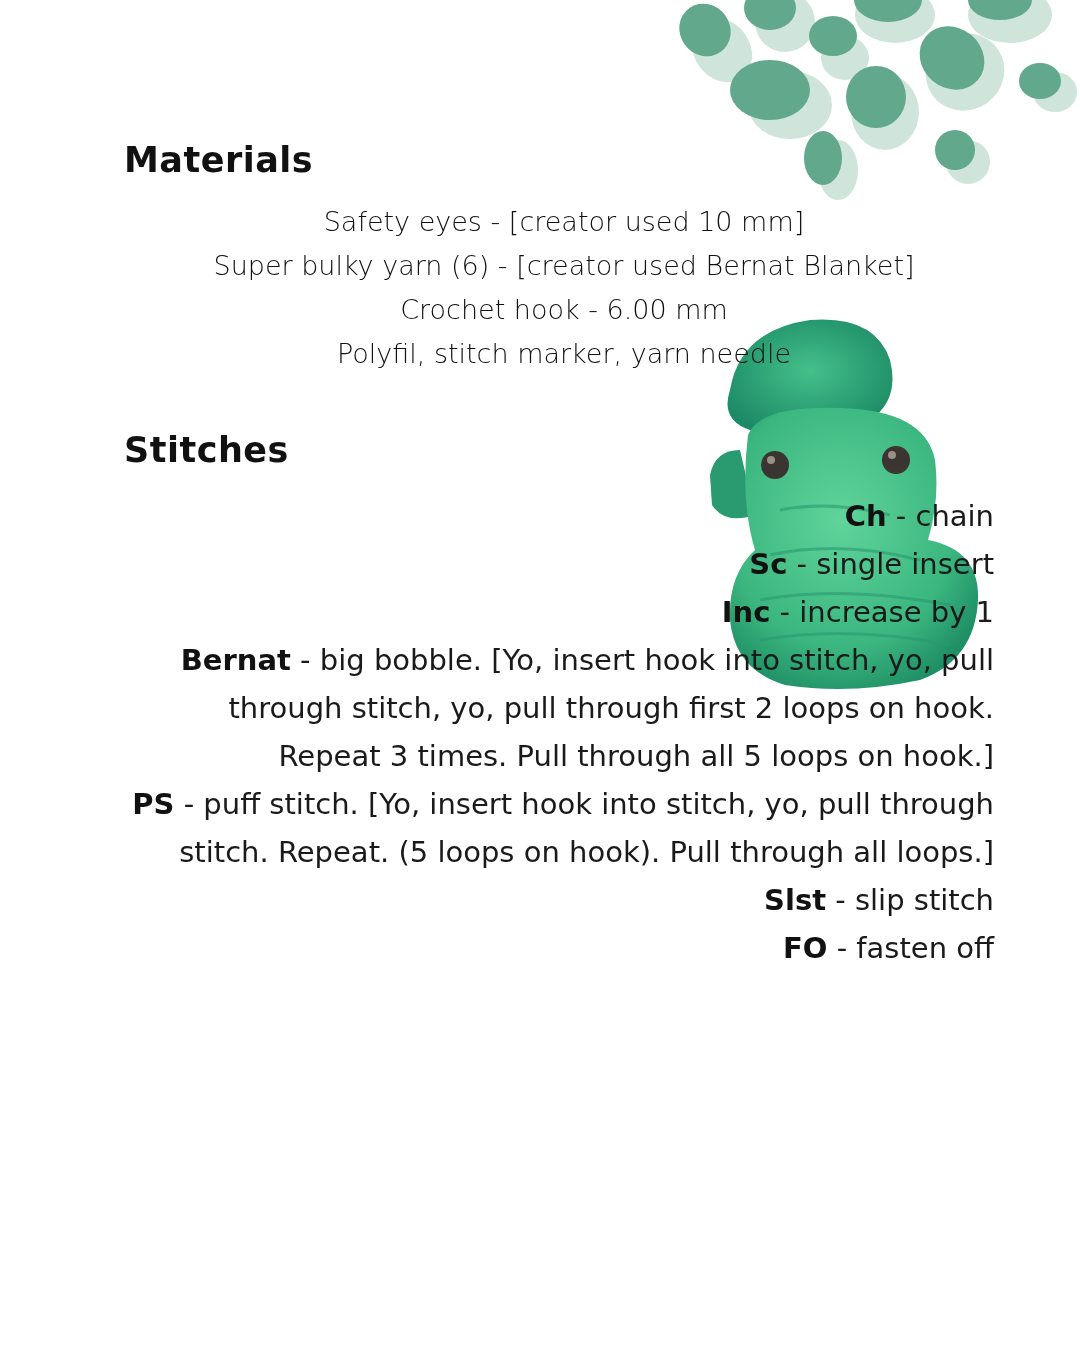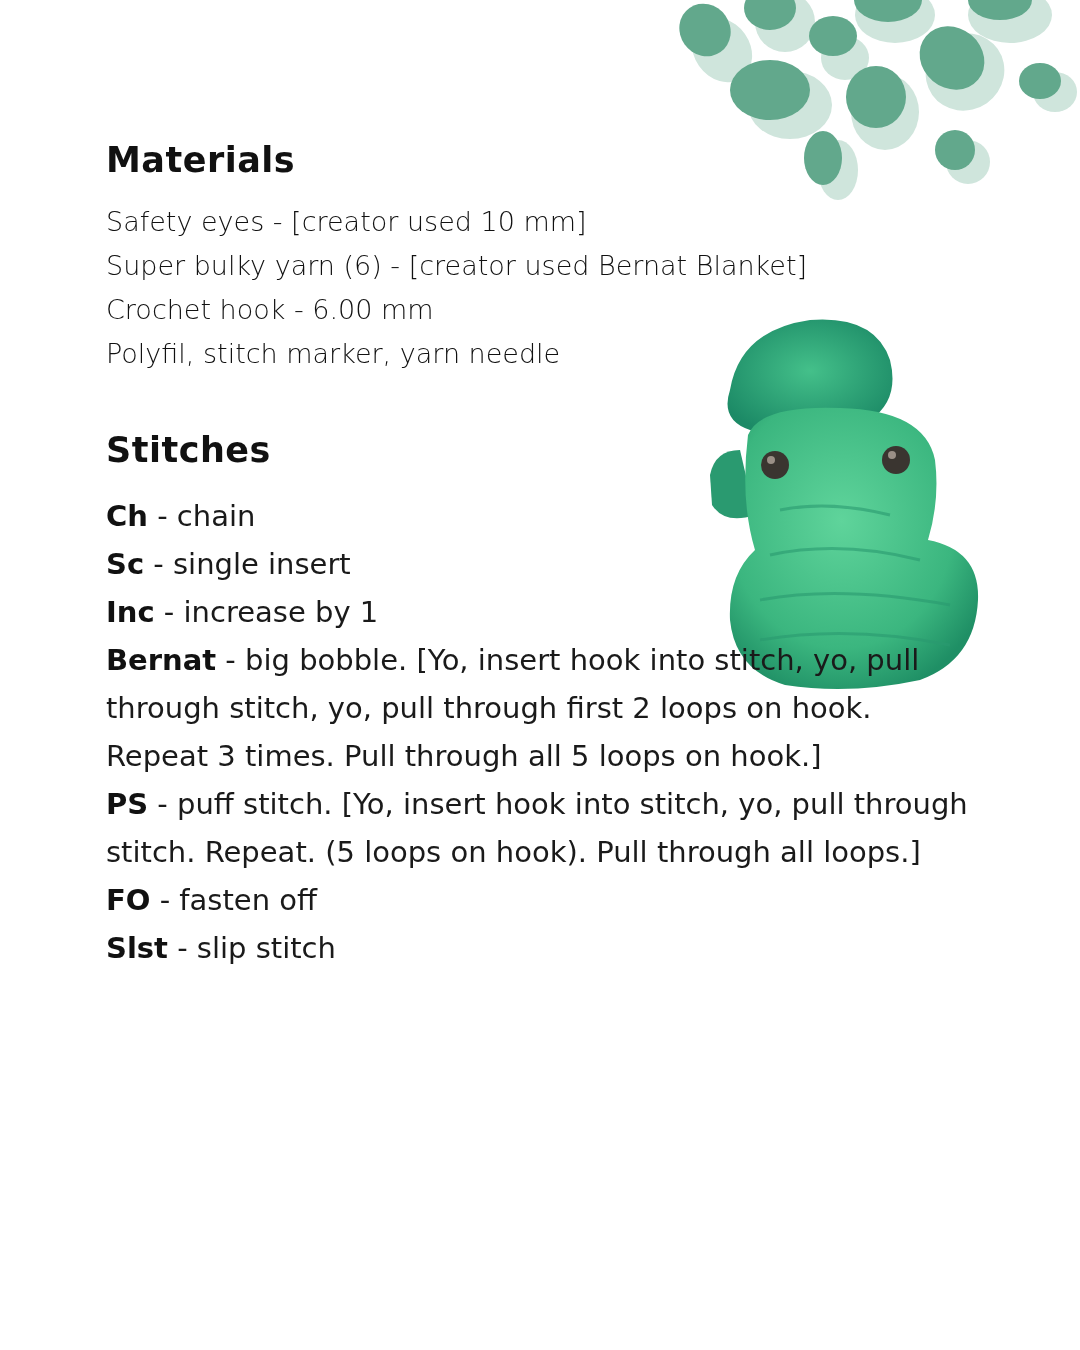--- a/index.html
+++ b/index.html
@@ -16,50 +16,52 @@
       color: #111111;
     }
     .deco {
       position: absolute;
       left: 0; top: 0;
       width: 1080px; height: 220px;
       pointer-events: none;
     }
     .content {
       position: absolute;
-      left: 106px;
+      left: 124px;
       top: 138px;
       width: 880px;
     }
     .section-title {
       font-family: "DejaVu Sans", sans-serif;
       font-weight: bold;
       font-size: 35px;
       letter-spacing: 0.5px;
       margin: 0;
       line-height: 44px;
       color: #111;
     }
     .materials-list {
       margin-top: 18px;
       font-size: 27px;
       line-height: 44px;
       font-weight: 300;
+      text-align: center;
     }
     .materials-list div {
       white-space: nowrap;
     }
     .stitches-title {
       margin-top: 52px;
     }
     .stitches-list {
       margin-top: 20px;
       font-size: 29px;
       line-height: 48px;
       width: 870px;
+      text-align: right;
     }
     .stitch-row .abbr {
       font-weight: bold;
     }
     .stitch-row .desc {
       font-weight: normal;
       color: #1a1a1a;
     }
     .amigurumi {
       position: absolute;
@@ -142,16 +144,16 @@
     <div>Polyfil, stitch marker, yarn needle</div>
   </div>
 
   <h2 class="section-title stitches-title">Stitches</h2>
   <div class="stitches-list">
     <div class="stitch-row"><span class="abbr">Ch</span><span class="desc"> - chain</span></div>
     <div class="stitch-row"><span class="abbr">Sc</span><span class="desc"> - single insert</span></div>
     <div class="stitch-row"><span class="abbr">Inc</span><span class="desc"> - increase by 1</span></div>
     <div class="stitch-row"><span class="abbr">Bernat</span><span class="desc"> - big bobble. [Yo, insert hook into stitch, yo, pull through stitch, yo, pull through first 2 loops on hook. Repeat 3 times. Pull through all 5 loops on hook.]</span></div>
     <div class="stitch-row"><span class="abbr">PS</span><span class="desc"> - puff stitch. [Yo, insert hook into stitch, yo, pull through stitch. Repeat. (5 loops on hook). Pull through all loops.]</span></div>
+    <div class="stitch-row"><span class="abbr">Slst</span><span class="desc"> - slip stitch</span></div>
     <div class="stitch-row"><span class="abbr">FO</span><span class="desc"> - fasten off</span></div>
-    <div class="stitch-row"><span class="abbr">Slst</span><span class="desc"> - slip stitch</span></div>
   </div>
 </div>
 
 </body></html>

